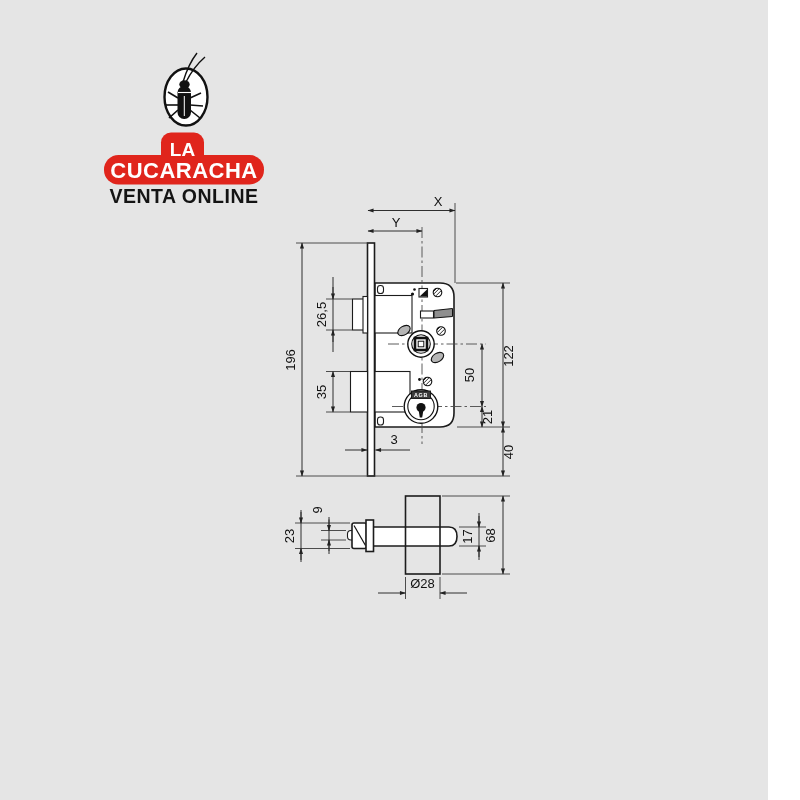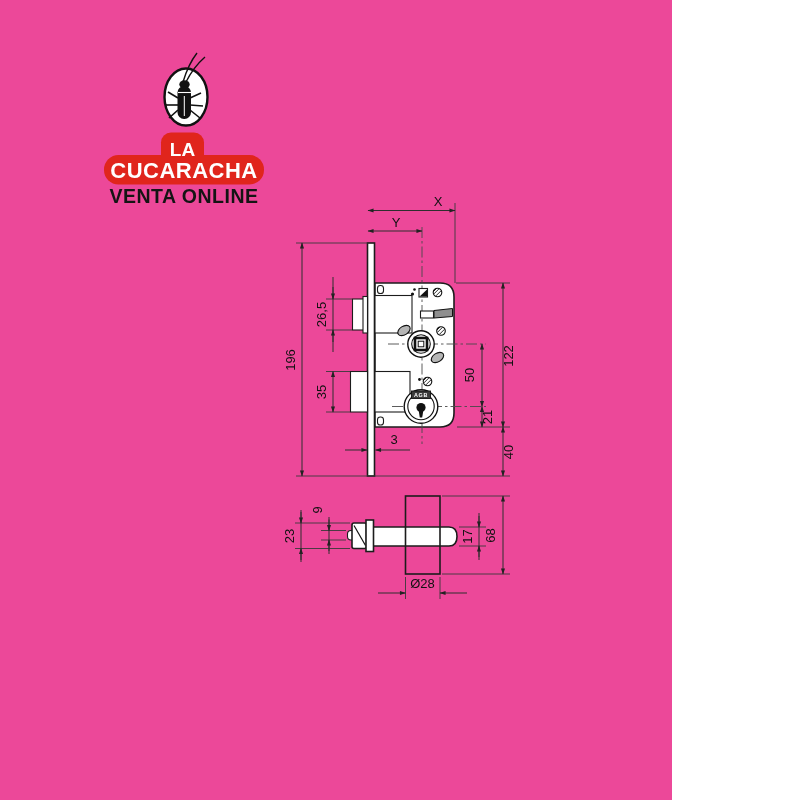--- a/index.html
+++ b/index.html
@@ -1,16 +1,16 @@
 <!DOCTYPE html>
 <html><head>
 <meta charset="utf-8">
 <style>
   html,body{margin:0;padding:0;background:#ffffff;}
-  .page{position:relative;width:672px;height:800px;background:#ec4899;overflow:hidden;
+  .page{position:relative;width:768px;height:800px;background:#e5e5e5;overflow:hidden;
         font-family:"Liberation Sans",sans-serif;}
   svg{position:absolute;left:0;top:0;}
   .outline{fill:#ffffff;stroke:#1c1c1c;stroke-width:1.6;}
   .outline-thin{fill:#ffffff;stroke:#1c1c1c;stroke-width:1.1;}
   .dim{stroke:#2e2e2e;stroke-width:1;fill:none;}
   .ext{stroke:#3a3a3a;stroke-width:0.9;fill:none;}
   .cline{stroke:#4a4a4a;stroke-width:0.9;fill:none;stroke-dasharray:11 3 2.5 3;}
   .dimtxt{font-family:"Liberation Sans",sans-serif;font-size:13px;fill:#111;}
   .gray{fill:#b5b5b5;stroke:#111;stroke-width:1.1;}
   .hatch{stroke:#111;stroke-width:0.9;}

